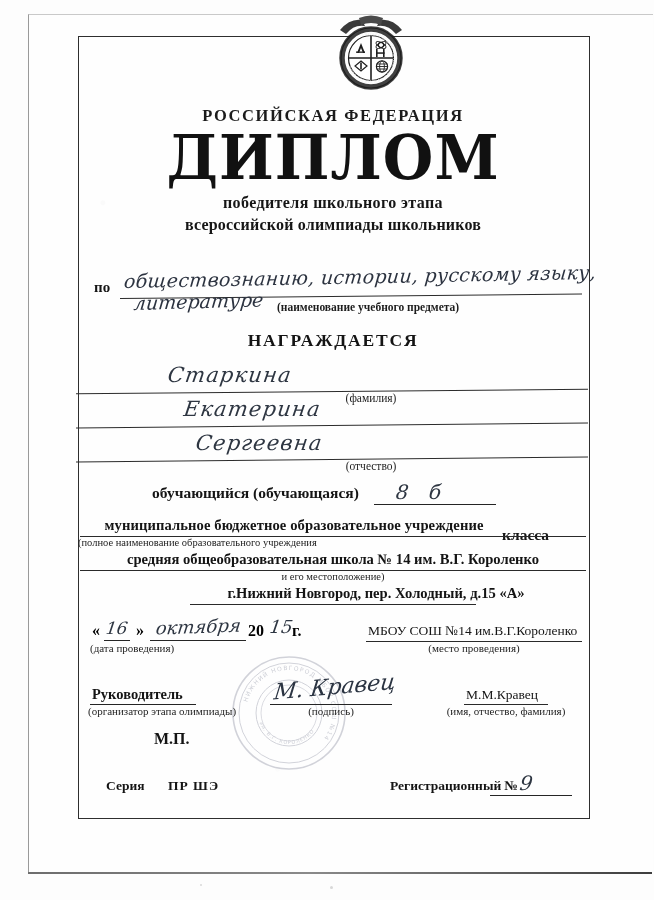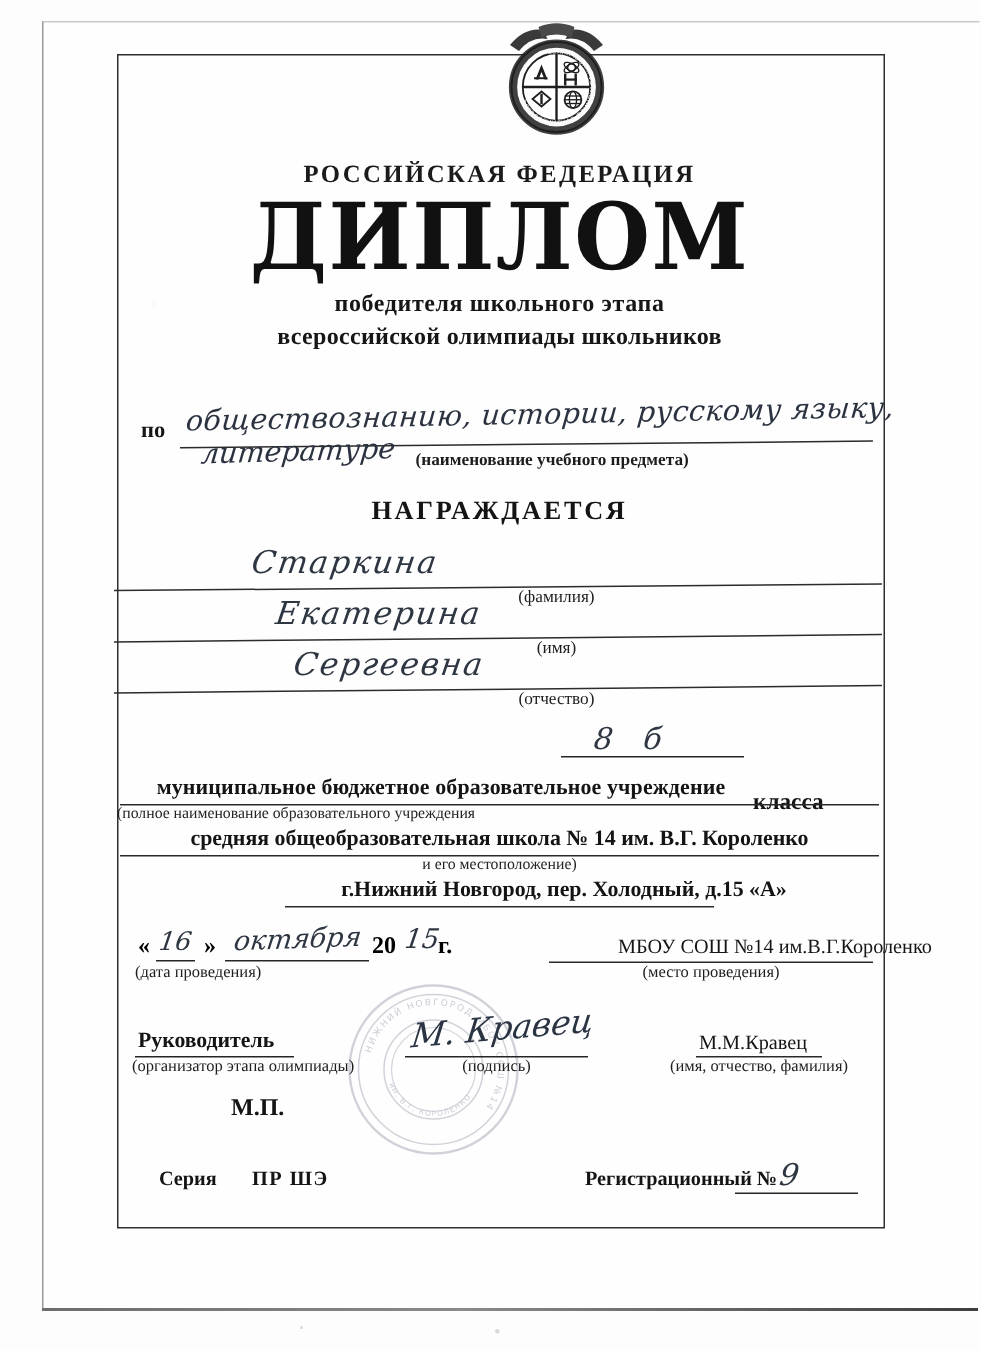--- a/index.html
+++ b/index.html
@@ -173,21 +173,21 @@
   .date-20{position:absolute;left:170px;top:586px;font-weight:bold;font-size:16px;}
   .date-yy{
     position:absolute;left:192px;top:580px;font-family:"DejaVu Serif", serif;font-style:italic;
     font-size:18px;color:#2e3642;transform:skewX(-8deg);
   }
   .date-g{position:absolute;left:214px;top:586px;font-weight:bold;font-size:16px;}
   .date-rule-a{position:absolute;left:26px;top:604px;width:26px;border-bottom:1.5px solid #262626;}
   .date-rule-b{position:absolute;left:72px;top:604px;width:96px;border-bottom:1.5px solid #262626;}
   .date-cap{position:absolute;left:12px;top:606px;font-size:11px;color:#1e1e1e;}
 
-  .place{position:absolute;left:290px;top:587px;font-size:13.5px;color:#151515;white-space:nowrap;margin-left:44px;}
+  .place{position:absolute;left:290px;top:587px;font-size:13.5px;color:#151515;white-space:nowrap;}
   .place-rule{position:absolute;left:288px;top:605px;width:216px;border-bottom:1.3px solid #2a2a2a;}
   .place-cap{position:absolute;left:288px;top:606px;width:216px;text-align:center;font-size:11px;color:#1e1e1e;}
 
   
   .ruk{position:absolute;left:14px;top:650px;font-weight:bold;font-size:14.5px;color:#141414;}
   .ruk-rule{position:absolute;left:12px;top:668px;width:106px;border-bottom:1.5px solid #242424;}
   .ruk-cap{position:absolute;left:10px;top:669px;font-size:11px;color:#1e1e1e;white-space:nowrap;}
   .sig-rule{position:absolute;left:192px;top:668px;width:122px;border-bottom:1.4px solid #242424;}
   .sig-cap{position:absolute;left:192px;top:669px;width:122px;text-align:center;font-size:11px;color:#1e1e1e;}
   .sig-hand{
@@ -280,26 +280,26 @@
     <div class="subj-cap">(наименование  учебного  предмета)</div>
 
     <div class="nagr">НАГРАЖДАЕТСЯ</div>
 
     <div class="nhand h1">Старкина</div>
     <div class="nrule r1"></div>
     <div class="ncap c1">(фамилия)</div>
 
     <div class="nhand h2">Екатерина</div>
     <div class="nrule r2"></div>
-    <div class="ncap c2">(имя)</div>
 
     <div class="nhand h3">Сергеевна</div>
     <div class="nrule r3"></div>
     <div class="ncap c3">(отчество)</div>
 
+    <div class="klass-left">обучающийся (обучающаяся)</div>
     <div class="klass-hand">8 б</div>
     <div class="klass-rule"></div>
     <div class="klass-right">класса</div>
 
     <div class="sch1">муниципальное  бюджетное  образовательное  учреждение</div>
     <div class="sch1-rule"></div>
     <div class="sch1-cap">(полное  наименование образовательного учреждения</div>
 
     <div class="sch2">средняя общеобразовательная школа № 14  им. В.Г.  Короленко</div>
     <div class="sch2-rule"></div>

